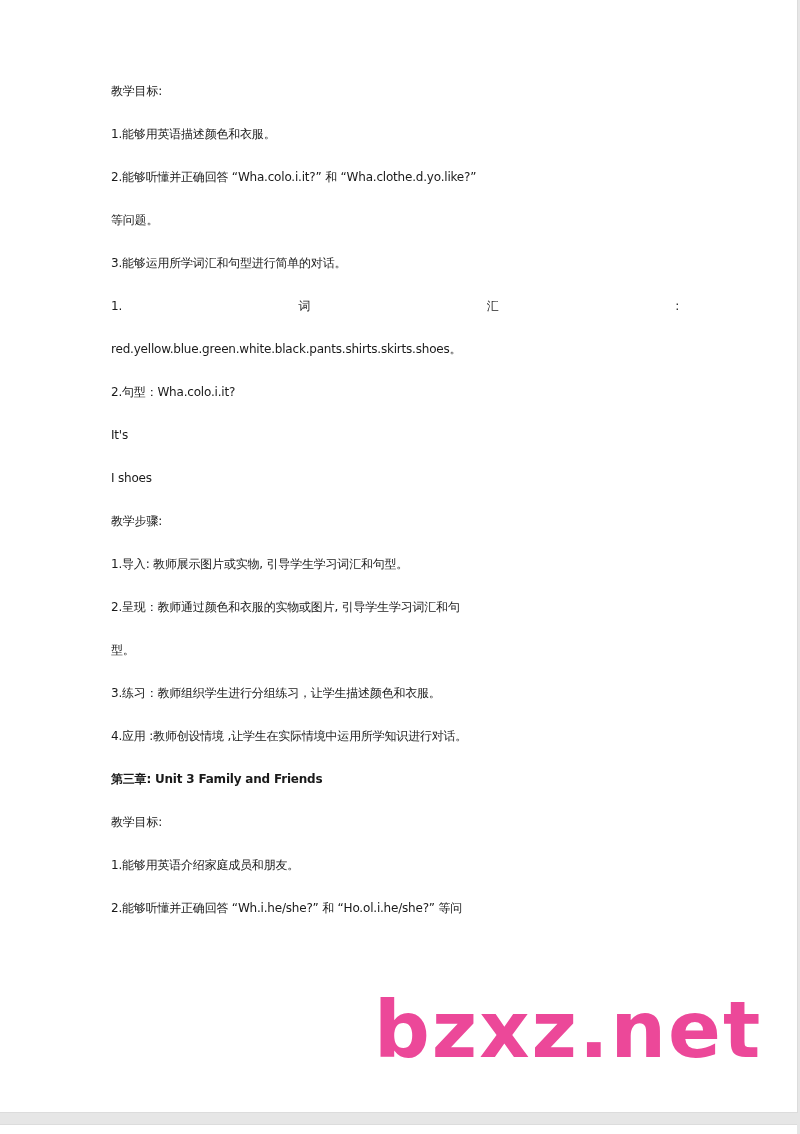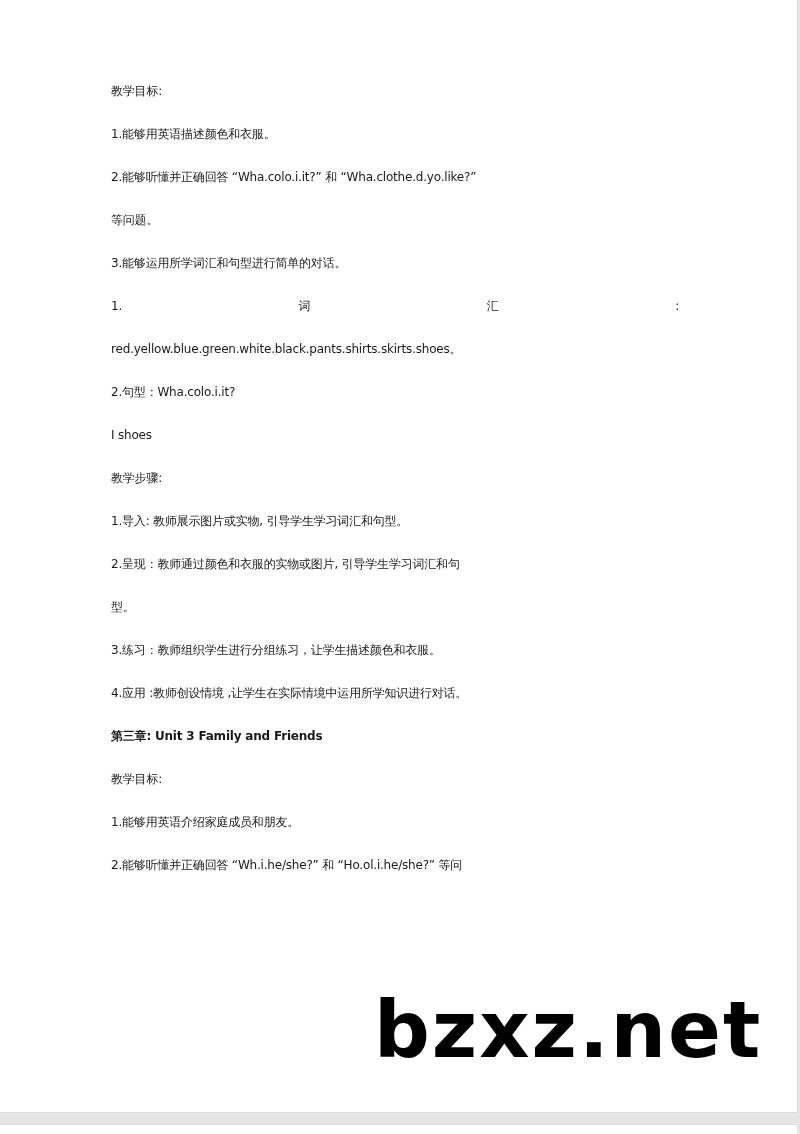--- a/index.html
+++ b/index.html
@@ -54,21 +54,21 @@
       display: flex;
       justify-content: space-between;
     }
     .watermark {
       position: absolute;
       left: 374px;
       top: 990px;
       font-family: "DejaVu Sans", "Liberation Sans", sans-serif;
       font-weight: bold;
       font-size: 78px;
-      color: #000000;
+      color: #ec4899;
       letter-spacing: 2px;
       line-height: 80px;
       user-select: none;
     }
   </style>
 </head>
 <body>
 
 <div class="page">
   <div class="content">
@@ -78,20 +78,21 @@
     <div class="line">等问题。</div>
     <div class="line">3.能够运用所学词汇和句型进行简单的对话。</div>
     <div class="line justified">
       <span>1.</span>
       <span>词</span>
       <span>汇</span>
       <span>:</span>
     </div>
     <div class="line">red.yellow.blue.green.white.black.pants.shirts.skirts.shoes。</div>
     <div class="line">2.句型：Wha.colo.i.it?</div>
+    <div class="line">It's</div>
     <div class="line">I shoes</div>
     <div class="line">教学步骤:</div>
     <div class="line">1.导入: 教师展示图片或实物, 引导学生学习词汇和句型。</div>
     <div class="line">2.呈现：教师通过颜色和衣服的实物或图片, 引导学生学习词汇和句</div>
     <div class="line">型。</div>
     <div class="line">3.练习：教师组织学生进行分组练习，让学生描述颜色和衣服。</div>
     <div class="line">4.应用 :教师创设情境 ,让学生在实际情境中运用所学知识进行对话。</div>
     <div class="line bold">第三章: Unit 3 Family and Friends</div>
     <div class="line">教学目标:</div>
     <div class="line">1.能够用英语介绍家庭成员和朋友。</div>

